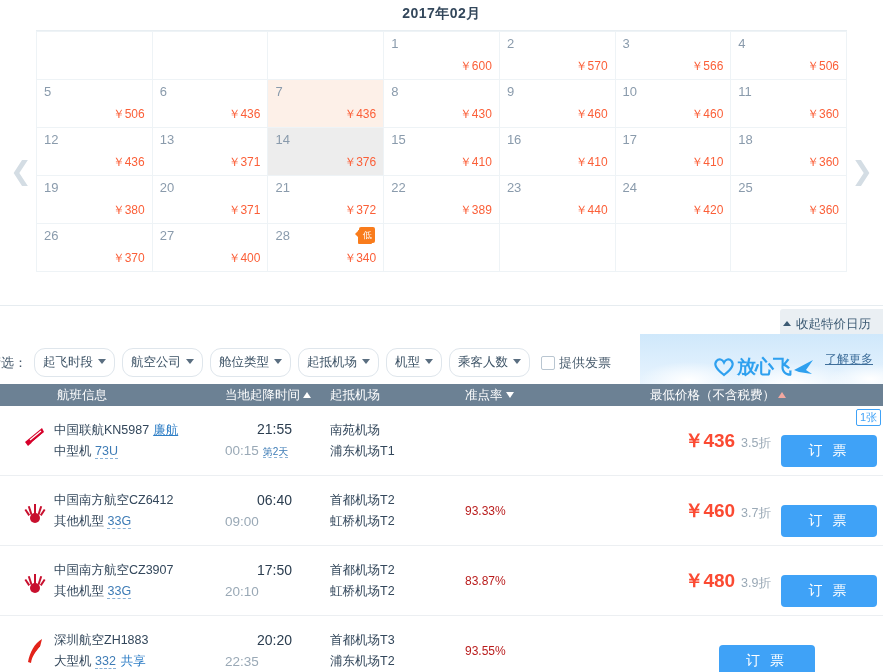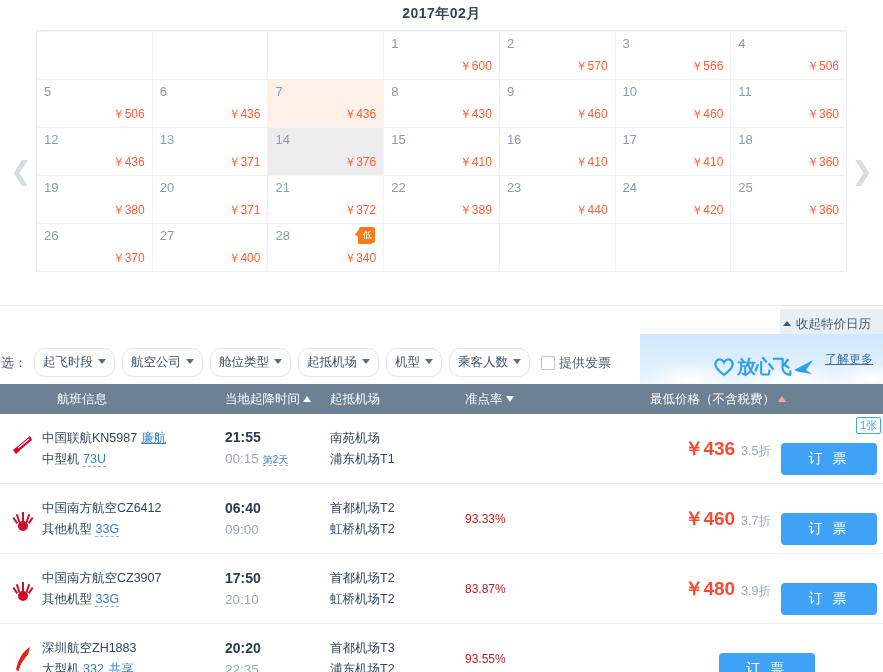--- a/index.html
+++ b/index.html
@@ -223,21 +223,21 @@
     color: #3f6f9b;
     text-decoration: underline;
     cursor: pointer;
     white-space: nowrap;
   }
 
   
   .thead {
     display: flex;
     align-items: center;
-    height: 30px;
+    height: 22px;
     background: #6c8194;
     color: #fff;
     font-size: 12.5px;
   }
   .thead .c1 { width: 225px; padding-left: 57px; box-sizing: border-box; }
   .thead .c2 { width: 105px; }
   .thead .c3 { width: 135px; }
   .thead .c4 { width: 185px; }
   .thead .c5 { width: 230px; }
   .arrow-up, .arrow-dn {
@@ -263,21 +263,21 @@
     align-items: center;
     height: 70px;
     border-bottom: 1px solid #eceff2;
     box-sizing: border-box;
     background: #fff;
   }
   .col-info {
     width: 225px;
     display: flex;
     align-items: flex-start;
-    padding-left: 12px;
+    padding-left: 24px;
     box-sizing: border-box;
   }
   .logo {
     width: 22px;
     height: 34px;
     margin-right: 8px;
     margin-top: 4px;
     flex: none;
   }
   .info-lines { font-size: 12.5px; line-height: 21px; color: #33475b; }
@@ -288,21 +288,21 @@
     margin-left: 4px;
   }
   .dash-link {
     color: #3d7bb5;
     border-bottom: 1px dashed #8bb2d6;
     cursor: pointer;
   }
   .share-tag { color: #2e7ec6; margin-left: 5px; }
 
   .col-time { width: 105px; font-size: 13px; line-height: 21px; }
-  .col-time .dep { font-weight: bold; color: #2b3d4f; font-size: 14px; }
+  .col-time .dep { font-weight: normal; color: #2b3d4f; font-size: 14px; margin-left: 32px; }
   .col-time .arr { color: #9aa9b6; font-size: 13.5px; }
   .next-day {
     color: #3d7bb5;
     border-bottom: 1px dashed #8bb2d6;
     font-size: 10px;
     margin-left: 4px;
     cursor: pointer;
   }
   .col-airport { width: 135px; font-size: 12.5px; line-height: 21px; color: #33475b; }
   .col-rate { width: 185px; font-size: 12px; color: #b91c1c; text-align: left; }

